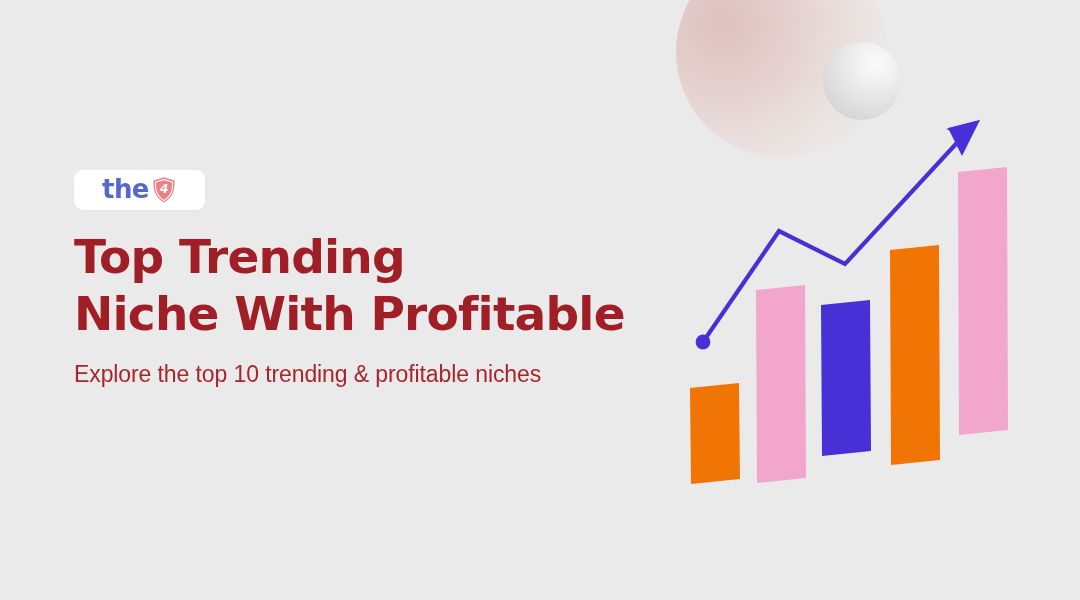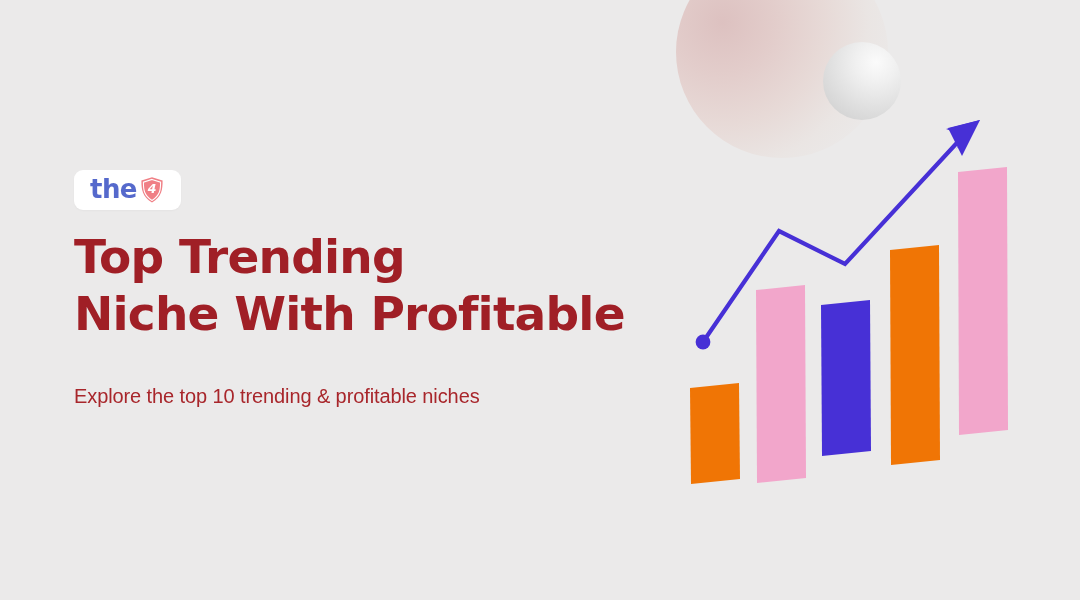--- a/index.html
+++ b/index.html
@@ -65,21 +65,21 @@
   
   .content {
     position: absolute;
     left: 74px;
     top: 170px;
     width: 580px;
   }
 
   
   .logo-card {
-    width: 107px;
+    width: 131px;
     height: 40px;
     background: #ffffff;
     border-radius: 9px;
     display: flex;
     align-items: center;
     justify-content: center;
     gap: 2px;
     box-shadow: 0 1px 2px rgba(0,0,0,0.03);
   }
 
@@ -109,23 +109,23 @@
     font-size: 47px;
     font-weight: 700;
     line-height: 1.22;
     color: #a01f26;
     letter-spacing: -0.8px;
     white-space: pre-line;
   }
 
   
   .subhead {
-    margin-top: 42px;
+    margin-top: 18px;
     font-family: "Liberation Sans", sans-serif;
-    font-size: 20px;
+    font-size: 23px;
     font-weight: 400;
     color: #a8262b;
     letter-spacing: -0.1px;
   }
 
   
   .chart {
     position: absolute;
     left: 660px;
     top: 100px;

